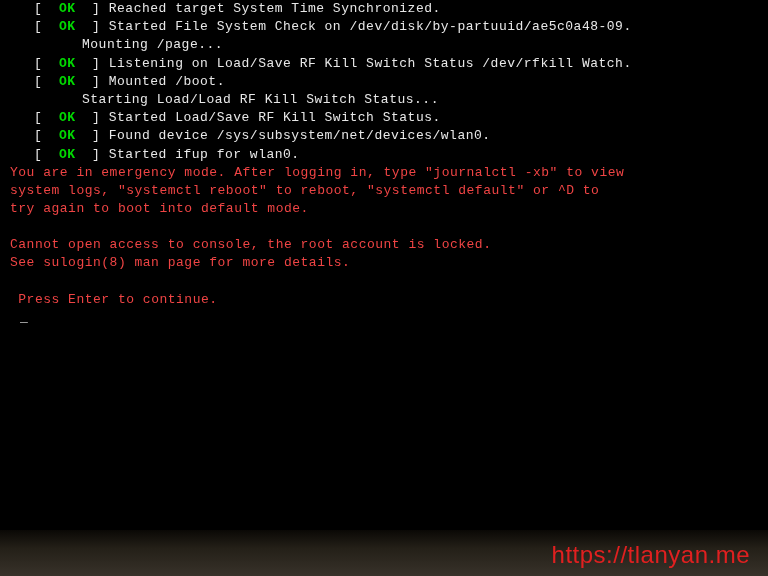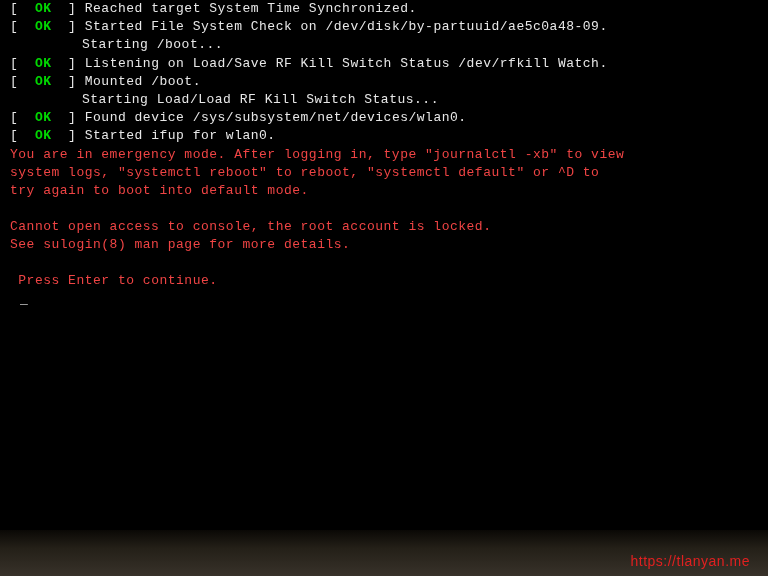--- a/index.html
+++ b/index.html
@@ -21,20 +21,21 @@
       background: #000;
       padding: 0 10px 10px 10px;
       width: 100%;
       min-height: 530px;
       position: relative;
     }
     .boot-line {
       color: #e8e8e8;
       white-space: pre;
       letter-spacing: 0.5px;
+      margin-left: 24px;
     }
     .indent-line {
       color: #e8e8e8;
       white-space: pre;
       letter-spacing: 0.5px;
       padding-left: 72px;
     }
     .bracket {
       color: #e8e8e8;
     }
@@ -61,36 +62,37 @@
       width: 100%;
       height: 46px;
       background: linear-gradient(to bottom, #0a0805 0%, #242018 40%, #38322a 100%);
     }
     .watermark {
       position: absolute;
       bottom: 4px;
       right: 18px;
       color: #e02020;
       font-family: Arial, sans-serif;
-      font-size: 14px;
+      font-size: 24px;
       letter-spacing: 0.5px;
       z-index: 10;
     }
   </style>
 </head>
 <body>
 
 <div class="screen">
   <div id="boot-output">
       <div class="boot-line"><span class="bracket">[  </span><span class="ok-text">OK</span><span class="bracket">  ] </span><span>Reached target System Time Synchronized.</span></div>
       <div class="boot-line"><span class="bracket">[  </span><span class="ok-text">OK</span><span class="bracket">  ] </span><span>Started File System Check on /dev/disk/by-partuuid/ae5c0a48-09.</span></div>
-      <div class="indent-line">Starting /boot...</div>
+      <div class="indent-line">Mounting /page...</div>
       <div class="boot-line"><span class="bracket">[  </span><span class="ok-text">OK</span><span class="bracket">  ] </span><span>Listening on Load/Save RF Kill Switch Status /dev/rfkill Watch.</span></div>
       <div class="boot-line"><span class="bracket">[  </span><span class="ok-text">OK</span><span class="bracket">  ] </span><span>Mounted /boot.</span></div>
       <div class="indent-line">Starting Load/Load RF Kill Switch Status...</div>
+      <div class="boot-line"><span class="bracket">[  </span><span class="ok-text">OK</span><span class="bracket">  ] </span><span>Started Load/Save RF Kill Switch Status.</span></div>
       <div class="boot-line"><span class="bracket">[  </span><span class="ok-text">OK</span><span class="bracket">  ] </span><span>Found device /sys/subsystem/net/devices/wlan0.</span></div>
       <div class="boot-line"><span class="bracket">[  </span><span class="ok-text">OK</span><span class="bracket">  ] </span><span>Started ifup for wlan0.</span></div>
     </div>
 
   <div class="msg-body">You are in emergency mode. After logging in, type "journalctl -xb" to view
 system logs, "systemctl reboot" to reboot, "systemctl default" or ^D to
 try again to boot into default mode.</div>
   <div class="blank-line"></div>
   <div class="msg-body">Cannot open access to console, the root account is locked.
 See sulogin(8) man page for more details.</div>

